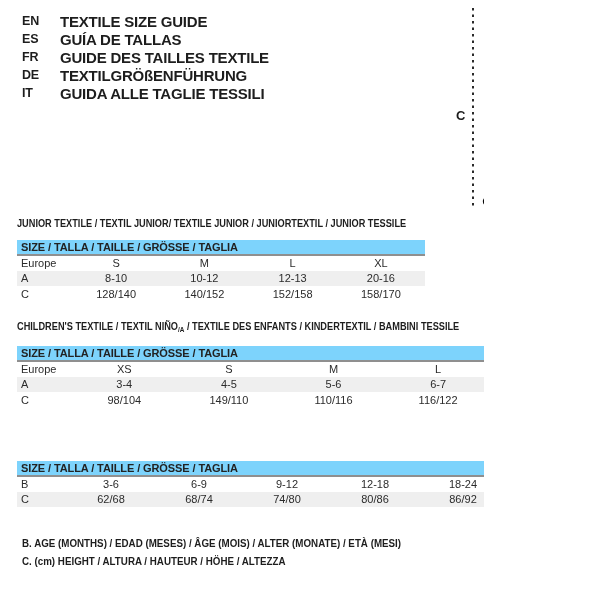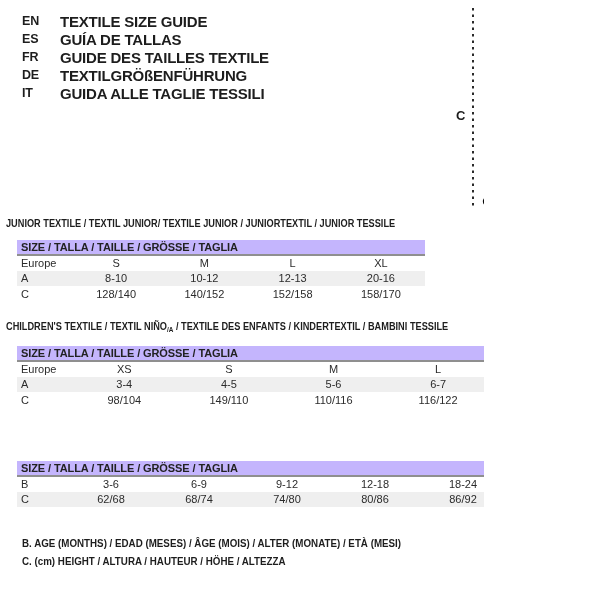--- a/index.html
+++ b/index.html
@@ -9,30 +9,30 @@
     font-family:"Liberation Sans", sans-serif; color:#1d1d1d; overflow:hidden;
   }
   
   .lang-list { position:absolute; left:22px; top:12px; }
   .lang-row { display:flex; height:18px; align-items:center; }
   .lang-code { width:38px; font-size:12.5px; font-weight:700; letter-spacing:-0.2px; }
   .lang-title { font-size:15px; font-weight:700; letter-spacing:-0.2px; white-space:nowrap;text-align:center; }
   
   .figure { position:absolute; left:450px; top:0px; width:150px; height:212px; }
   
-  .sec-title { position:absolute; left:6px; white-space:nowrap; font-size:11.5px; font-weight:700; }
+  .sec-title { position:absolute; left:17px; white-space:nowrap; font-size:11.5px; font-weight:700; }
   .squeeze { display:inline-block; transform:scaleX(0.8); transform-origin:0 50%; white-space:nowrap; }
   .sec-title sub { font-size:8px; vertical-align:-2px; }
   .title-line { line-height:17px; }
   
   table.tbl { position:absolute; left:17px; border-collapse:collapse; table-layout:fixed; }
   table.tbl td { height:15.5px; font-size:11px; color:#2b2b2b; text-align:center; padding:0; white-space:nowrap; overflow:hidden; }
   table.tbl td.lbl { text-align:left; padding-left:4px; }
   table.tbl tr.band td {
-    background:#c4b5fd; text-align:left; padding-left:4px; height:15px;
+    background:#7dd3fc; text-align:left; padding-left:4px; height:15px;
     font-weight:700; color:#222; border-bottom:2px solid #8f8f8f; letter-spacing:-0.1px;
   }
   table.tbl tr.alt td { background:#efefef; }
   
   .legend { position:absolute; left:22px; top:535px; }
   .legend-line { font-size:11.5px; font-weight:700; line-height:17.6px; white-space:nowrap; }
 </style>
 </head>
 <body>
 

